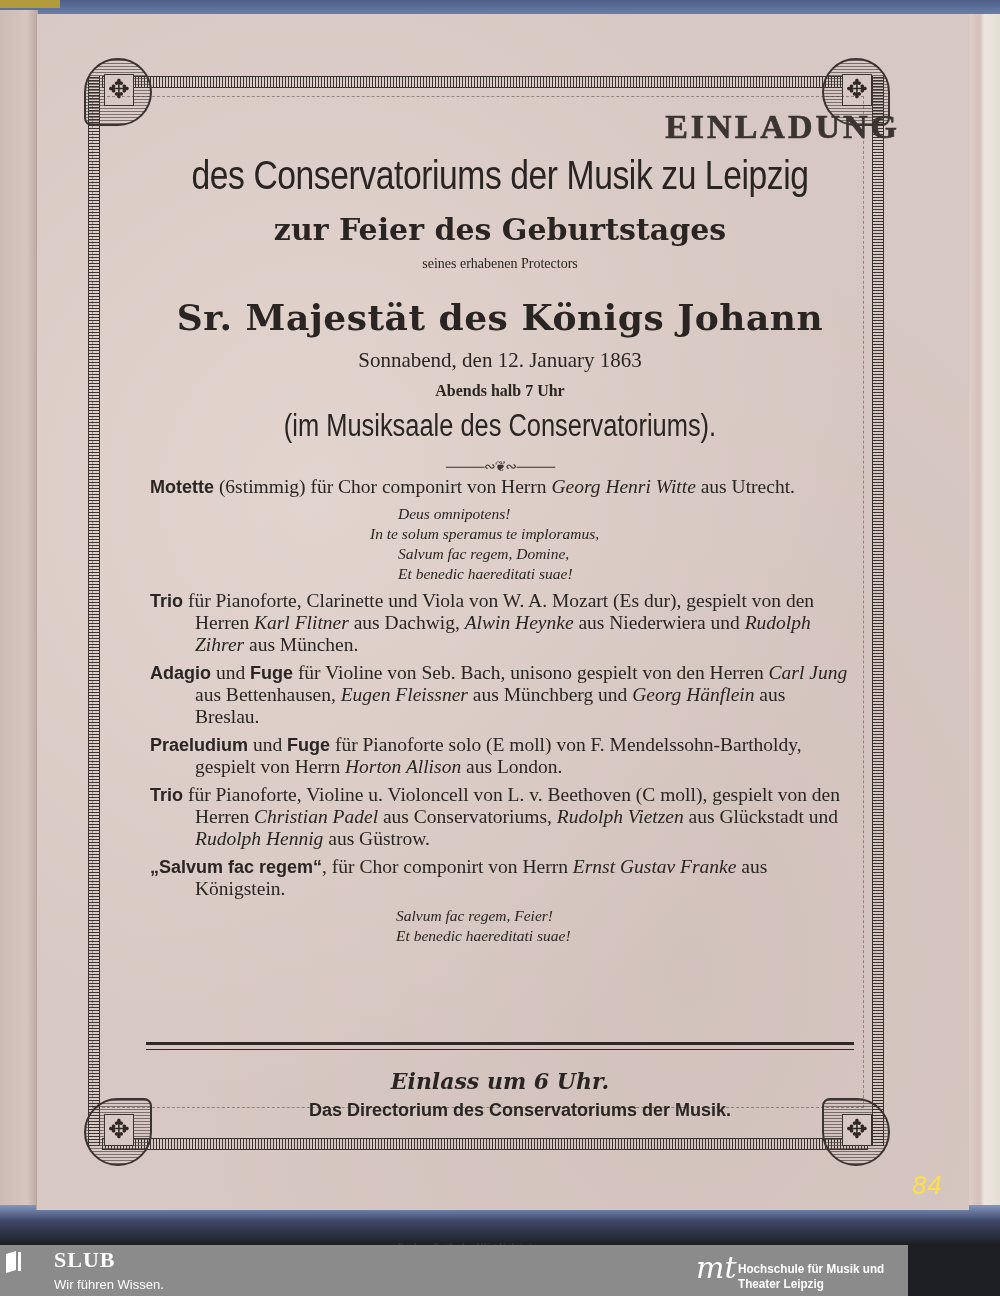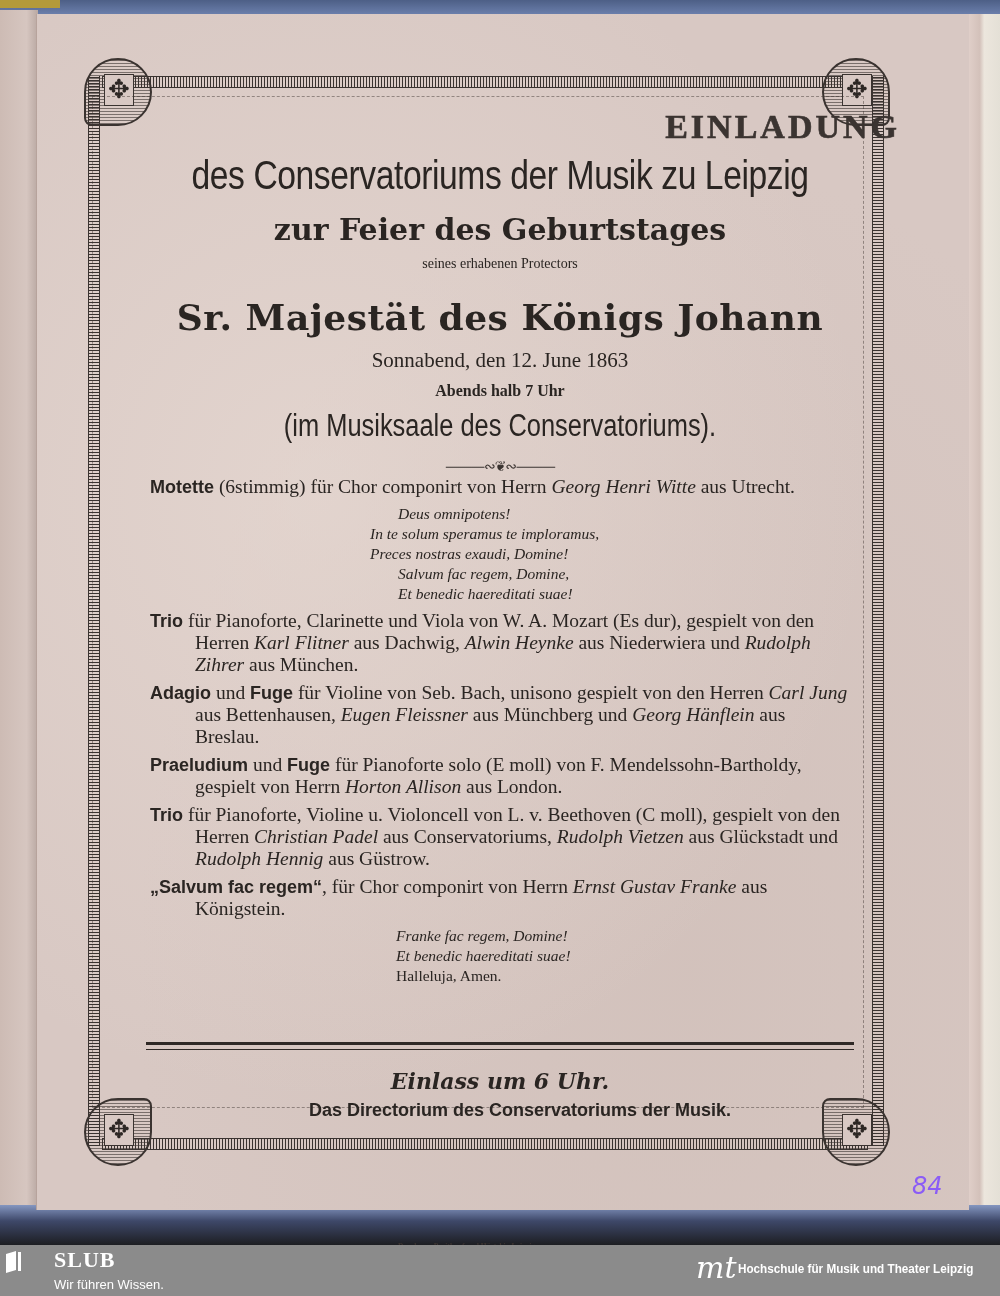--- a/index.html
+++ b/index.html
@@ -38,23 +38,23 @@
   .item{margin:0 0 6px 0;padding-left:45px;text-indent:-45px;}
   .item b{font-family:"Liberation Sans","DejaVu Sans",sans-serif;font-size:18px;}
   .item i{font-style:italic;}
   .verse{font-style:italic;font-size:15.5px;line-height:20px;margin:4px 0 6px 0;}
   .v1{padding-left:248px;} .v2{padding-left:220px;} .v3{padding-left:220px;} .v4{padding-left:248px;} .v5{padding-left:248px;}
   .w1{padding-left:246px;} .w2{padding-left:246px;} .w3{padding-left:246px;font-style:normal;}
   .rule{position:absolute;left:46px;width:708px;top:942px;border-top:3px solid #2f2926;height:4px;border-bottom:1px solid #2f2926;}
   .einlass{position:absolute;top:968px;left:0;width:800px;text-align:center;font-size:22px;font-weight:bold;font-family:"DejaVu Serif",serif;font-style:italic;}
   .direct{position:absolute;top:1000px;left:20px;width:800px;text-align:center;font-size:18px;font-weight:bold;font-family:"Liberation Sans",sans-serif;}
   .printer{position:absolute;left:398px;top:1199px;font-size:7.5px;color:#3d3532;font-weight:bold;margin-top:43px;}
-  .pagenum{position:absolute;left:912px;top:1172px;font-size:24px;color:#8b5cf6;font-family:"DejaVu Sans",sans-serif;font-style:italic;}
+  .pagenum{position:absolute;left:912px;top:1172px;font-size:24px;color:#fde047;font-family:"DejaVu Sans",sans-serif;font-style:italic;}
   
-  .footer{position:absolute;left:0;top:1245px;width:1000px;height:51px;background:#8b8b8b;color:#fff;}
+  .footer{position:absolute;left:0;top:1245px;width:908px;height:51px;background:#8b8b8b;color:#fff;}
   .slub-icon{position:absolute;left:6px;top:6px;width:16px;height:22px;}
   .slub-title{position:absolute;left:54px;top:2px;font-size:22px;font-weight:bold;font-family:"Liberation Serif",serif;letter-spacing:1px;}
   .slub-sub{position:absolute;left:54px;top:32px;font-size:13px;font-family:"Liberation Sans",sans-serif;}
   .hmt-icon{position:absolute;left:696px;top:4px;width:28px;height:44px;font-size:30px;font-style:italic;font-family:"DejaVu Serif",serif;line-height:38px;}
   .hmt-name{position:absolute;left:738px;top:16px;font-size:13px;font-family:"Liberation Sans",sans-serif;font-weight:bold;transform:scaleX(.9);transform-origin:left;}
 </style>
 </head>
 <body>
 
 <div class="scan-top"></div>
@@ -76,34 +76,33 @@
   <div class="corner c-br"></div>
 </div>
 <div class="inner-dash"></div>
 
 <div class="doc">
   <div class="h-invite">EINLADUNG</div>
   <div class="h-cons">des Conservatoriums der Musik zu Leipzig</div>
   <div class="h-feier">zur Feier des Geburtstages</div>
   <div class="h-prot">seines erhabenen Protectors</div>
   <div class="h-king">Sr. Majestät des Königs Johann</div>
-  <div class="h-date">Sonnabend, den 12. June 1863</div>
+  <div class="h-date">Sonnabend, den 12. January 1863</div>
   <div class="h-time">Abends halb 7 Uhr</div>
   <div class="h-hall">(im Musiksaale des Conservatoriums).</div>
   <div class="divider">⸻∾❦∾⸻</div>
 
   <div class="prog">
 
     <div class="item">
       <b>Motette</b><span> (6stimmig) für Chor componirt von Herrn </span><i>Georg Henri Witte</i><span> aus Utrecht.</span>
     </div>
     <div class="verse">
       <div class="v1">Deus omnipotens!</div>
       <div class="v2">In te solum speramus te imploramus,</div>
-      <div class="v3">Preces nostras exaudi, Domine!</div>
       <div class="v4">Salvum fac regem, Domine,</div>
       <div class="v5">Et benedic haereditati suae!</div>
     </div>
 
     <div class="item">
       <b>Trio</b><span> für Pianoforte, Clarinette und Viola von W. A. Mozart (Es dur), gespielt von den Herren </span><i>Karl Flitner</i><span> aus Dachwig, </span><i>Alwin Heynke</i><span> aus Niederwiera und </span><i>Rudolph Zihrer</i><span> aus München.</span>
     </div>
 
     <div class="item">
       <b>Adagio</b><span> und </span><b>Fuge</b><span> für Violine von Seb. Bach, unisono gespielt von den Herren </span><i>Carl Jung</i><span> aus Bettenhausen, </span><i>Eugen Fleissner</i><span> aus Münchberg und </span><i>Georg Hänflein</i><span> aus Breslau.</span>
@@ -114,23 +113,22 @@
     </div>
 
     <div class="item">
       <b>Trio</b><span> für Pianoforte, Violine u. Violoncell von L. v. Beethoven (C moll), gespielt von den Herren </span><i>Christian Padel</i><span> aus Conservatoriums, </span><i>Rudolph Vietzen</i><span> aus Glückstadt und </span><i>Rudolph Hennig</i><span> aus Güstrow.</span>
     </div>
 
     <div class="item">
       <b>„Salvum fac regem“</b><span>, für Chor componirt von Herrn </span><i>Ernst Gustav Franke</i><span> aus Königstein.</span>
     </div>
     <div class="verse">
-      <div class="w1">Franke fac regem, Domine!</div>
+      <div class="w1">Salvum fac regem, Feier!</div>
       <div class="w2">Et benedic haereditati suae!</div>
-      <div class="w3">Halleluja, Amen.</div>
     </div>
   </div>
 
   <div class="rule"></div>
   <div class="einlass">Einlass um 6 Uhr.</div>
   <div class="direct">Das Directorium des Conservatoriums der Musik.</div>
 </div>
 
 <div class="printer">Druck von Breitkopf und Härtel in Leipzig.</div>
 <div class="pagenum">84</div>

